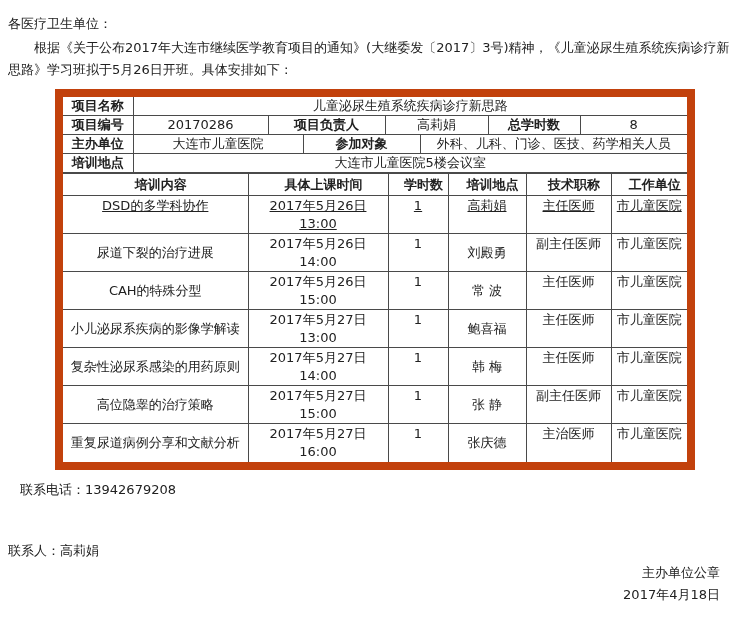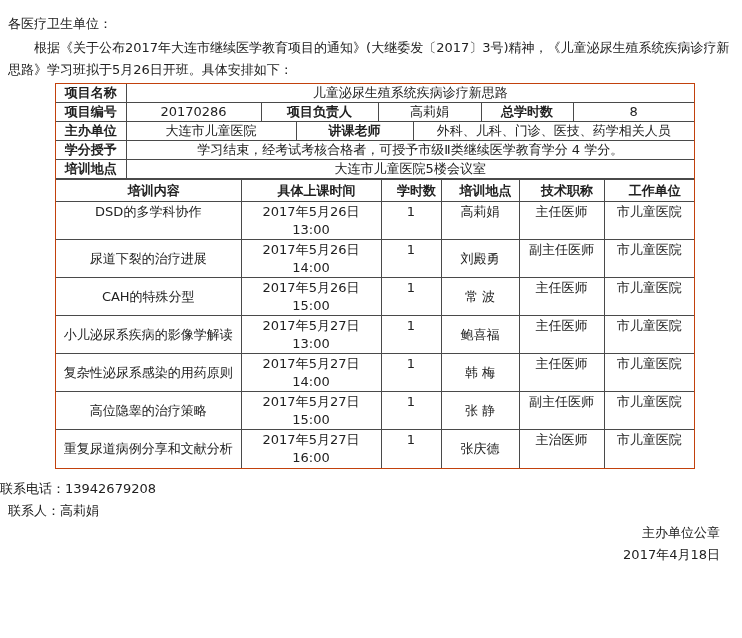--- a/index.html
+++ b/index.html
@@ -6,39 +6,39 @@
   html, body { margin: 0; padding: 0; background: #ffffff; }
   .page {
     width: 742px; height: 638px; background: #ffffff;
     font-family: "DejaVu Sans", "Liberation Sans", sans-serif;
     font-size: 13px; color: #212121; overflow: hidden; position: relative;
   }
   p { margin: 0; }
   .salutation { padding: 14px 8px 0 8px; line-height: 20px; }
   .intro { padding: 3px 12px 0 8px; line-height: 22px; text-indent: 26px; }
 
-  .tblwrap { margin: 2px 0 0 55px; width: 640px; border: 1px solid #c2410c; }
+  .tblwrap { margin: 8px 0 0 55px; width: 640px; border: 8px solid #c2410c; }
   table.t { width: 100%; border-collapse: collapse; table-layout: fixed; }
   .t td, .t th {
     border-right: 1px solid #4a4a4a; border-bottom: 1px solid #4a4a4a;
     text-align: center; padding: 0 2px; height: 18px; line-height: 18px;
     font-weight: normal; overflow: hidden;
   }
   .t td:last-child, .t th:last-child { border-right: none; }
   .t .lbl, table.sched th { font-weight: bold; }
   .t-venue td { border-bottom: 2px solid #4a4a4a; }
   table.sched th { height: 21px; line-height: 21px; padding-left: 13px; }
   table.sched td { height: 38px; line-height: 18px; vertical-align: top; padding-top: 1px; }
   table.sched td.c-content, table.sched td.c-teacher { vertical-align: middle; }
-  table.sched tr.top-row td { vertical-align: top; }
+  table.sched tr.top-row td { vertical-align: top; text-decoration: underline; }
   .tblwrap table:last-child tr:last-child td { border-bottom: none; }
   .c-time div { line-height: 18px; }
 
-  .footer-line1 { padding: 9px 0 0 0; line-height: 22px; }
-  .footer-line2 { padding: 0 0 0 8px; line-height: 22px; }
+  .footer-line1 { padding: 9px 0 0 20px; line-height: 22px; }
+  .footer-line2 { padding: 0 0 0 8px; line-height: 22px; margin-top: 39px; }
   .sign { text-align: right; padding-right: 22px; line-height: 22px; }
 </style>
 </head>
 <body>
 
 <div class="page">
 
   <p class="salutation">各医疗卫生单位：</p>
   <p class="intro">根据《关于公布2017年大连市继续医学教育项目的通知》(大继委发〔2017〕3号)精神，《儿童泌尿生殖系统疾病诊疗新思路》学习班拟于5月26日开班。具体安排如下：</p>
 
@@ -82,39 +82,27 @@
       <colgroup>
           <col style="width:70px">
           <col style="width:170px">
           <col style="width:117px">
           <col>
         </colgroup>
       <tbody>
           <tr>
         <td class="lbl">主办单位</td>
         <td>大连市儿童医院</td>
-        <td class="lbl">讲课老师</td>
+        <td class="lbl">参加对象</td>
         <td>外科、儿科、门诊、医技、药学相关人员</td>
       </tr>
     </tbody>
       </table>
 
 
-    <table class="t">
-      <colgroup>
-          <col style="width:70px">
-          <col>
-        </colgroup>
-      <tbody>
-          <tr>
-        <td class="lbl">学分授予</td>
-        <td>学习结束，经考试考核合格者，可授予市级Ⅱ类继续医学教育学分 4 学分。</td>
-      </tr>
-    </tbody>
-      </table>
 
     <table class="t">
       <colgroup>
           <col style="width:70px">
           <col>
         </colgroup>
       <tbody>
           <tr class="t-venue">
         <td class="lbl">培训地点</td>
         <td>大连市儿童医院5楼会议室</td>

